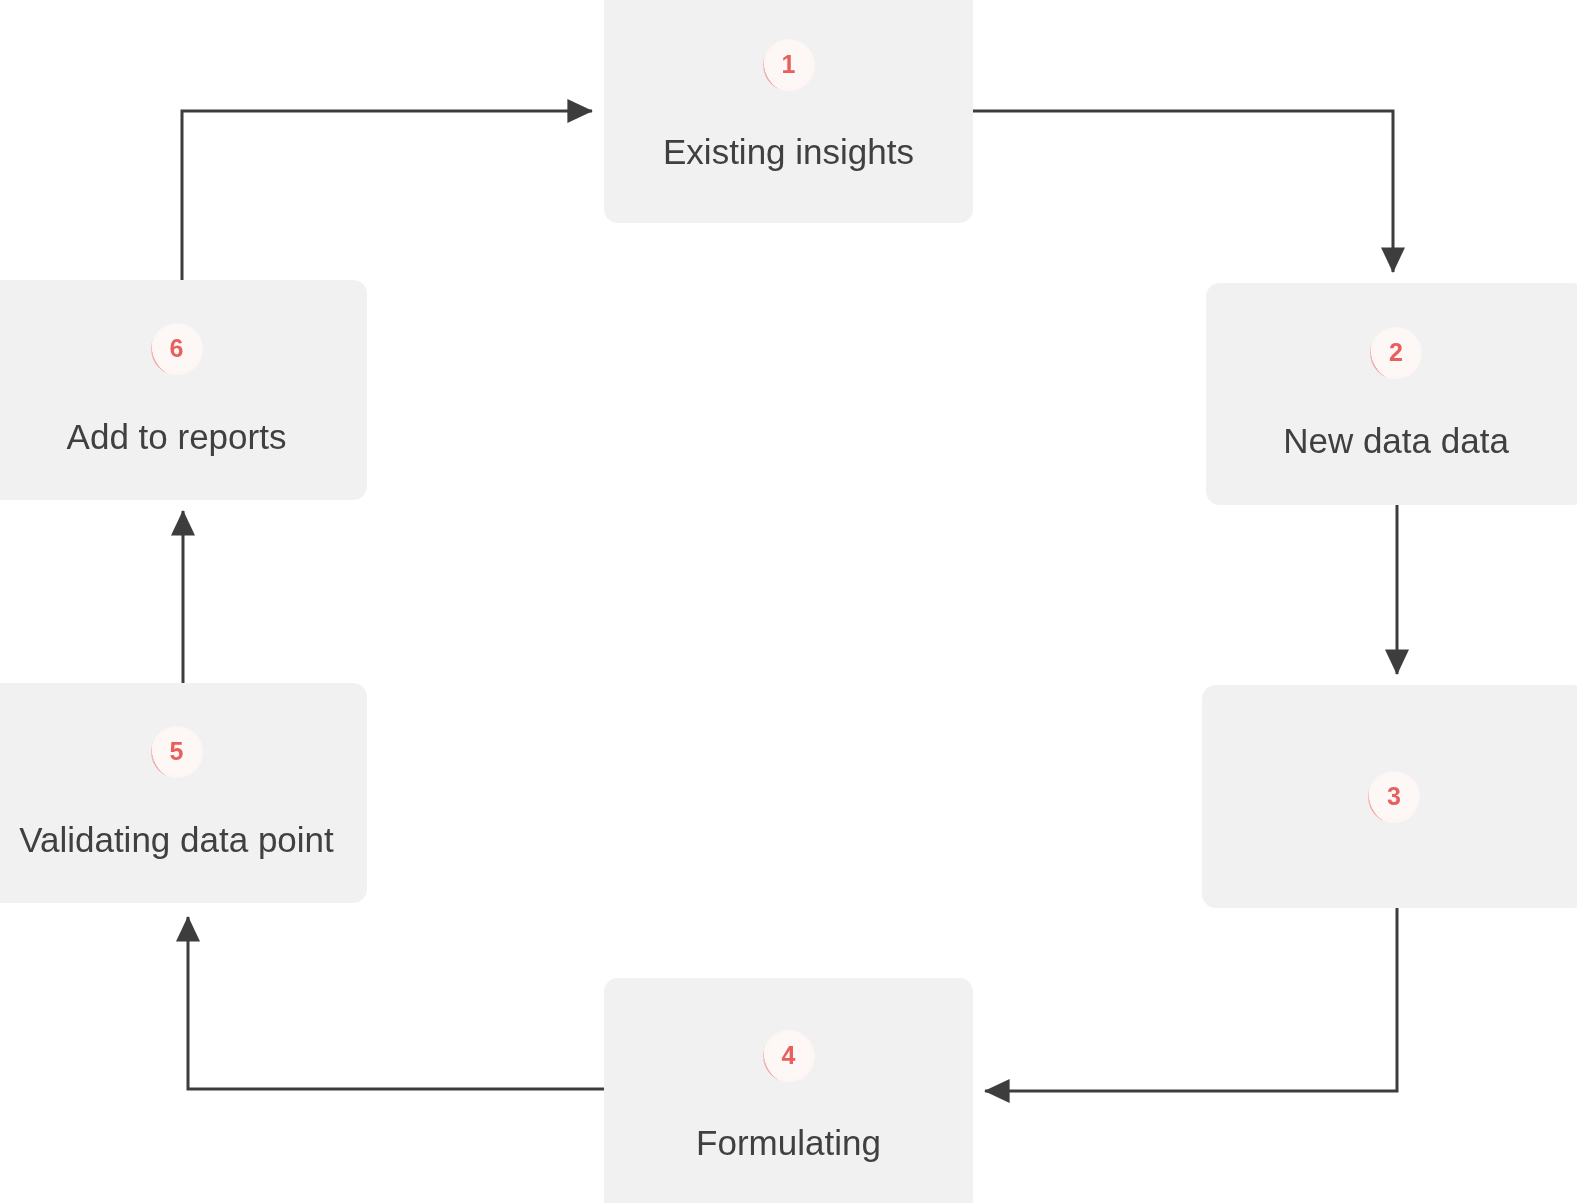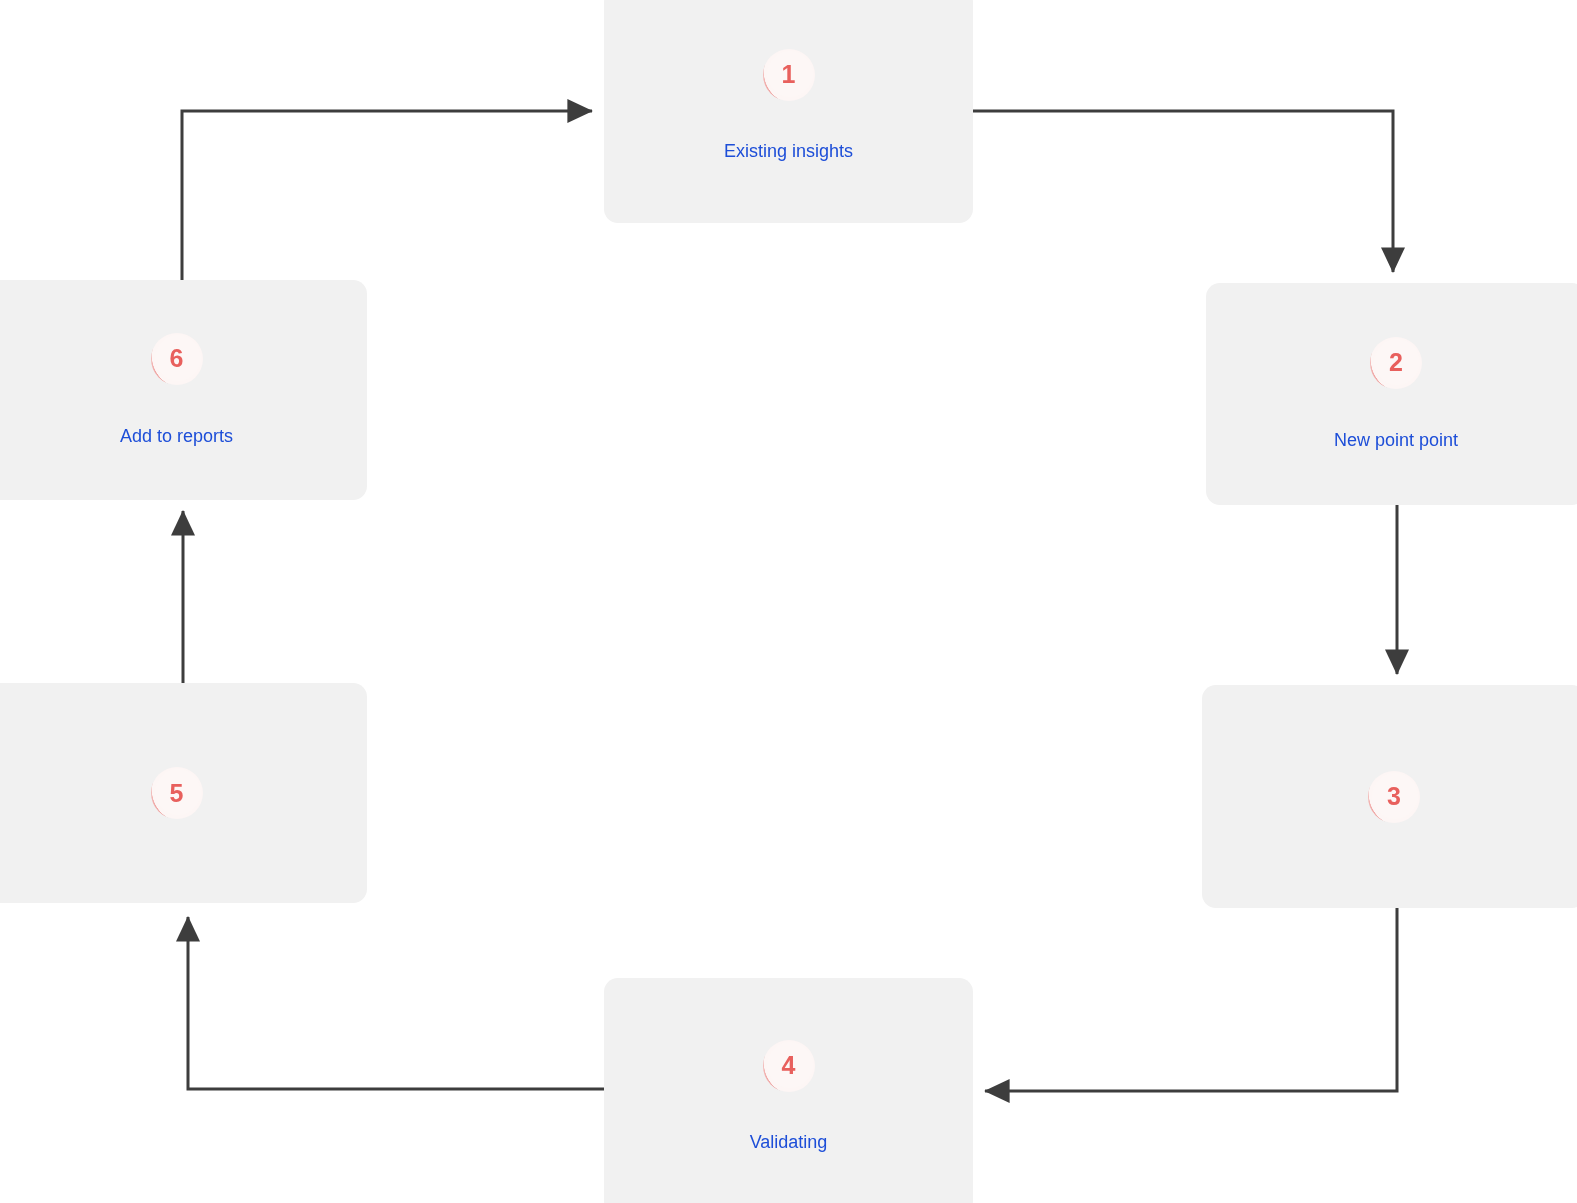--- a/index.html
+++ b/index.html
@@ -73,23 +73,23 @@
     font-family: "Liberation Sans", sans-serif;
     font-size: 25px;
     font-weight: 700;
     color: #e8605d;
     line-height: 1;
     letter-spacing: 0.2px;
   }
   .node-label {
     margin-top: 41px;
     font-family: "Liberation Sans", sans-serif;
-    font-size: 18px;
+    font-size: 35px;
     font-weight: 400;
-    color: #1d4ed8;
+    color: #404040;
     line-height: 1.2;
     text-align: center;
     white-space: nowrap;
   }
   
   #node-1 { left: 604px; top: -12px;  width: 369px; height: 235px; }
   #node-2 { left: 1206px; top: 283px;  width: 380px; height: 222px; }
   #node-3 { left: 1202px; top: 685px;  width: 384px; height: 223px; }
   #node-4 { left: 604px;  top: 978px;  width: 369px; height: 237px; }
   #node-5 { left: -14px;  top: 683px;  width: 381px; height: 220px; }
@@ -135,40 +135,41 @@
     <div class="badge">
       <span class="badge-num">1</span>
     </div>
     <div class="node-label">Existing insights</div>
   </div>
 
   <div class="node" id="node-2">
     <div class="badge">
       <span class="badge-num">2</span>
     </div>
-    <div class="node-label">New point point</div>
+    <div class="node-label">New data data</div>
   </div>
 
   <div class="node" id="node-3">
     <div class="badge">
       <span class="badge-num">3</span>
     </div>
   </div>
 
   <div class="node" id="node-4">
     <div class="badge">
       <span class="badge-num">4</span>
     </div>
-    <div class="node-label">Validating</div>
+    <div class="node-label">Formulating</div>
   </div>
 
   <div class="node" id="node-5">
     <div class="badge">
       <span class="badge-num">5</span>
     </div>
+    <div class="node-label">Validating data point</div>
   </div>
 
   <div class="node" id="node-6">
     <div class="badge">
       <span class="badge-num">6</span>
     </div>
     <div class="node-label">Add to reports</div>
   </div>
 
 </div>

